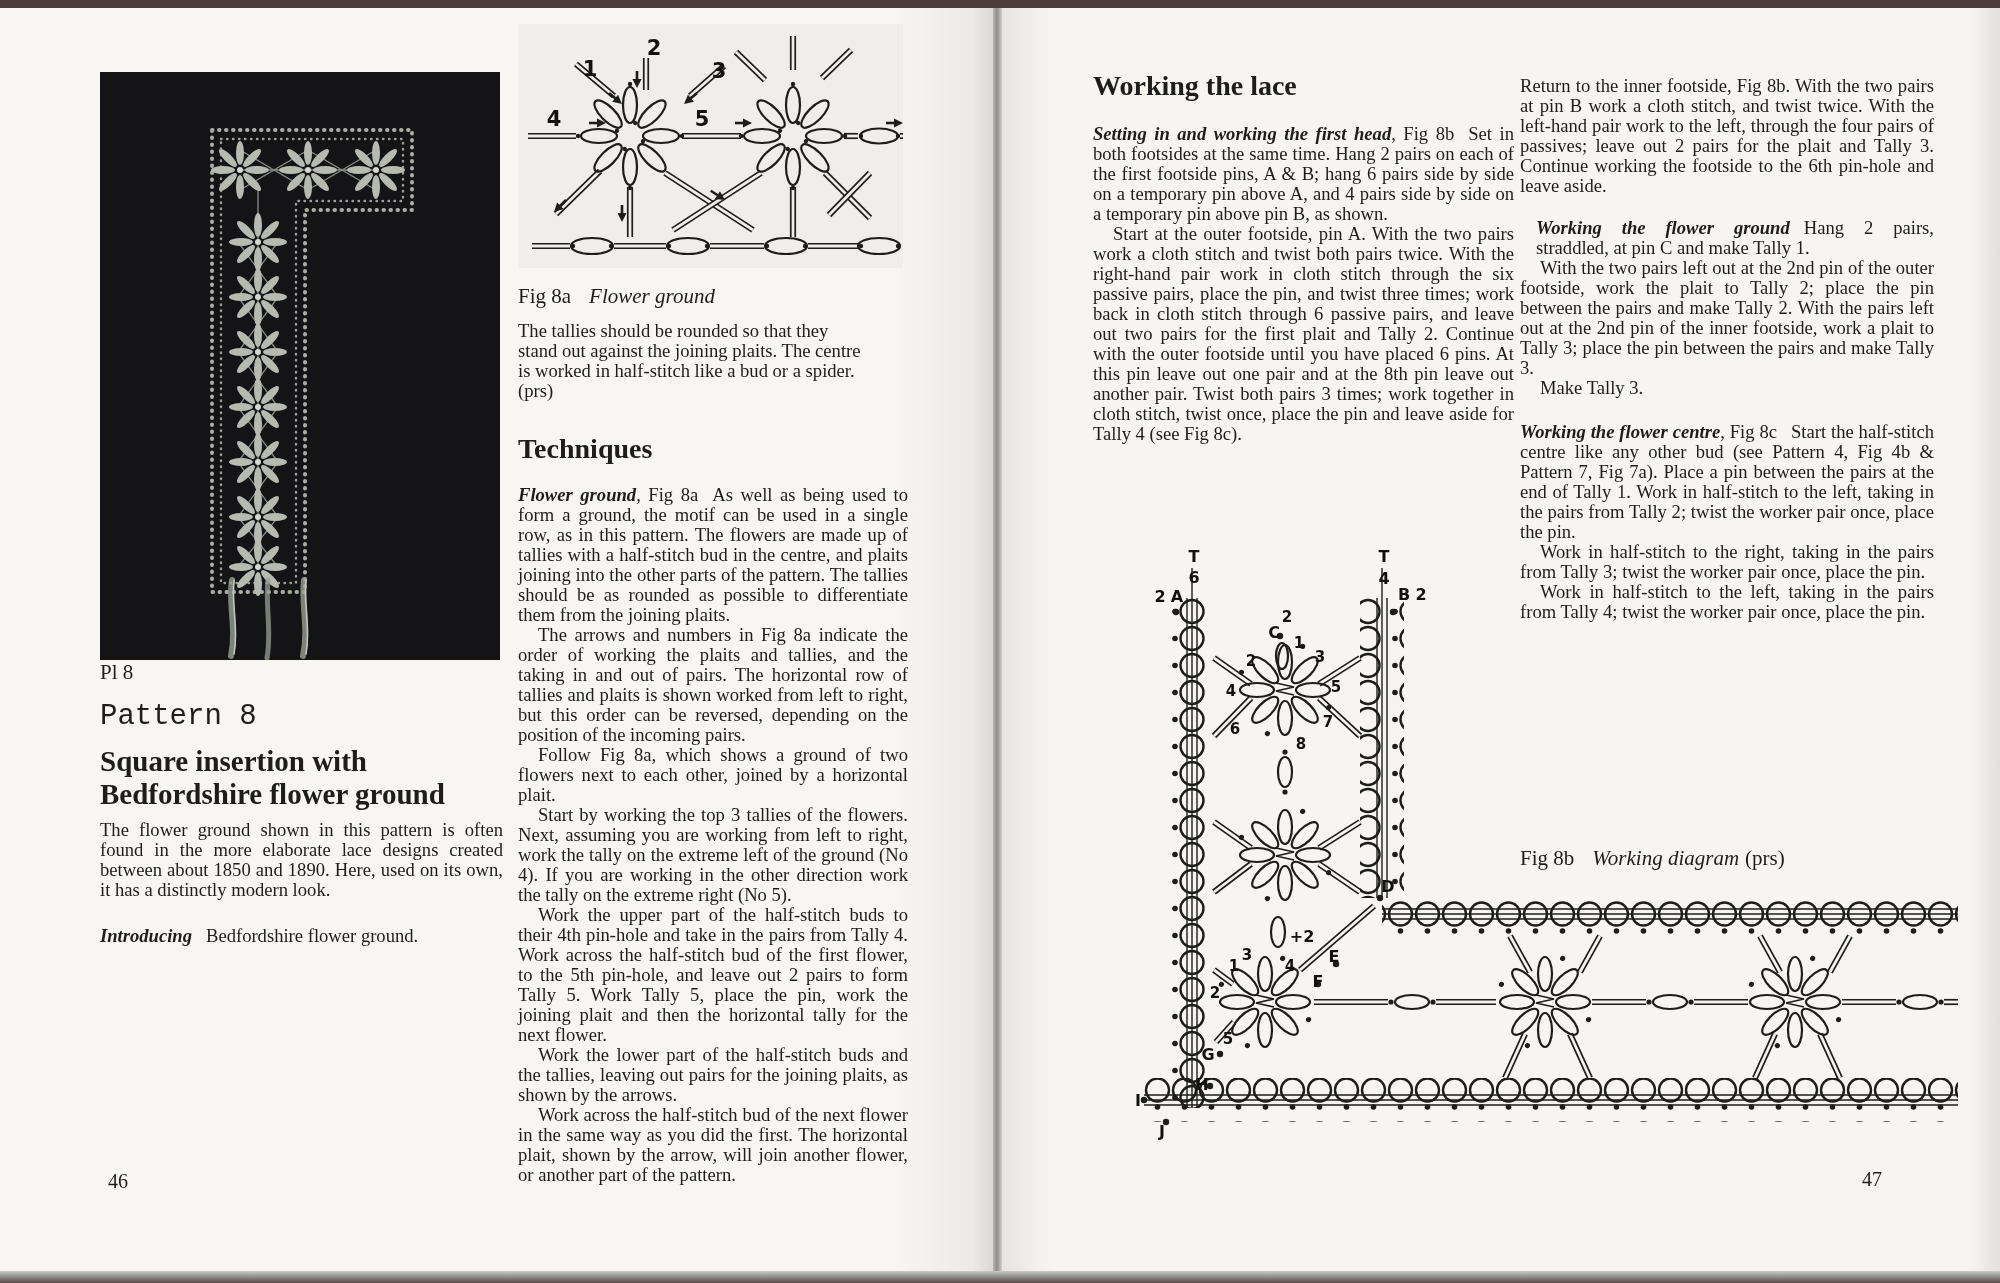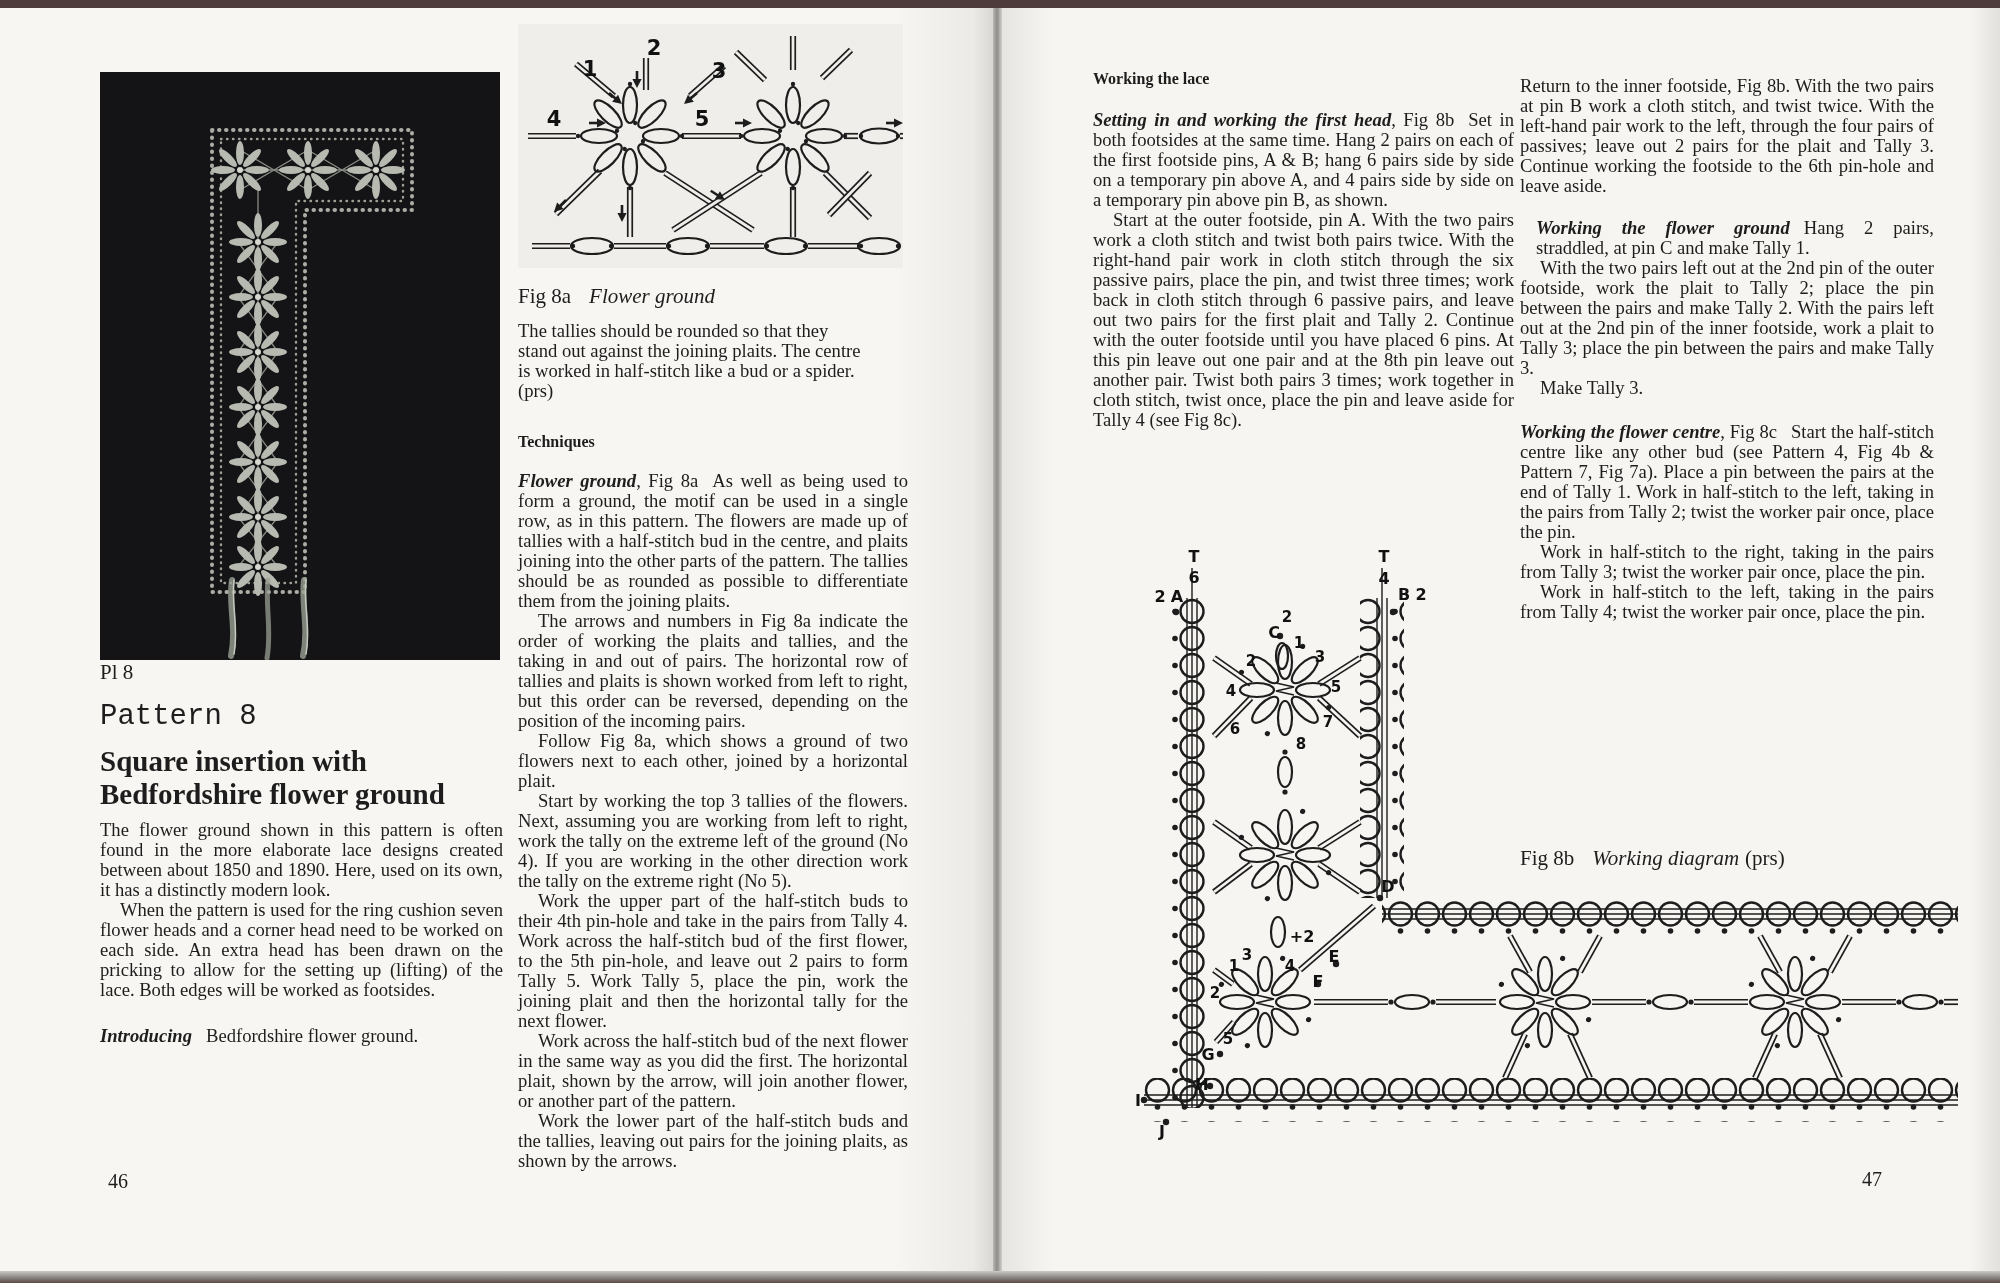--- a/index.html
+++ b/index.html
@@ -14,21 +14,21 @@
        background:linear-gradient(to right,#b9b7b3,#8e8c88 45%,#d2d0cc);}
   .page-right{left:1002px;width:998px;background:linear-gradient(to right,#e7e5e1 0%,#f6f5f1 5%,#f6f5f1 97%,#e2e0dc 100%);}
   .abs{position:absolute;}
   p{margin:0;font-size:18.6px;line-height:20px;text-align:justify;}
   p.ind{text-indent:20px;}
   .runin{font-weight:bold;font-style:italic;}
   .runin-ref{font-style:normal;font-weight:normal;}
   .runin-gap{display:inline-block;width:14px;}
   .h-big{font-size:29px;line-height:34px;}
   .h-bold{font-size:29px;line-height:33px;font-weight:bold;}
-  .h-sec{font-size:16px;font-weight:bold;}
+  .h-sec{font-size:28px;font-weight:bold;}
   .caption{font-size:21px;}
   .caption .cap-title{font-style:italic;margin-left:18px;}
   .caption .cap-suffix{margin-left:6px;}
   .pageno{font-size:20px;}
   .photo-wrap{background:#141416;}
   .note p{text-align:left;}
   
   .dbl{stroke:#1d1d1d;stroke-width:6.2;fill:none;stroke-linecap:butt;}
   #fig8a-svg .dbl-in{stroke:#efeeea;stroke-width:2.8;fill:none;}
   #fig8b-svg .dbl-in{stroke:#f5f4f0;stroke-width:2.8;fill:none;}
@@ -98,21 +98,20 @@
   <div class="abs caption" style="left:100px;top:652px;width:392px;text-align:left;">Pl 8</div>
 
   <div class="abs h-big" style="left:100px;top:692px;font-family:Liberation Mono, monospace;">Pattern 8</div>
   <div class="abs h-bold" style="left:100px;top:737px;width:420px;">
     <div>Square insertion with</div>
     <div>Bedfordshire flower ground</div>
   </div>
 
   <div class="abs" style="left:100px;top:812px;width:403px;">
     <p>The flower ground shown in this pattern is often found in the more elaborate lace designs created between about 1850 and 1890. Here, used on its own, it has a distinctly modern look.</p>
-    <p class="ind">When the pattern is used for the ring cushion seven flower heads and a corner head need to be worked on each side. An extra head has been drawn on the pricking to allow for the setting up (lifting) of the lace. Both edges will be worked as footsides.</p>
     <p style="margin-top:26px;"><span class="runin">Introducing</span><span class="runin-gap"></span><span>Bedfordshire flower ground.</span></p>
   </div>
 
   <div class="abs pageno" style="left:108px;top:1162px;">46</div>
 
   <div class="abs" style="left:518px;top:16px;width:390px;">
     <svg id="fig8a-svg" width="385" height="244" viewBox="0 0 385 244">
       <defs>
         <g id="flowerA">
           <ellipse transform="rotate(0) translate(31,0)" class="tal" rx="18" ry="7"></ellipse>
@@ -229,22 +228,22 @@
     </div>
 
     <div class="h-sec" style="margin-top:32px;">Techniques</div>
 
     <div style="margin-top:20px;">
       <p><span class="runin">Flower ground</span><span class="runin runin-ref">, Fig 8a</span><span class="runin-gap"></span><span>As well as being used to form a ground, the motif can be used in a single row, as in this pattern. The flowers are made up of tallies with a half-stitch bud in the centre, and plaits joining into the other parts of the pattern. The tallies should be as rounded as possible to differentiate them from the joining plaits.</span></p>
       <p class="ind">The arrows and numbers in Fig 8a indicate the order of working the plaits and tallies, and the taking in and out of pairs. The horizontal row of tallies and plaits is shown worked from left to right, but this order can be reversed, depending on the position of the incoming pairs.</p>
       <p class="ind">Follow Fig 8a, which shows a ground of two flowers next to each other, joined by a horizontal plait.</p>
       <p class="ind">Start by working the top 3 tallies of the flowers. Next, assuming you are working from left to right, work the tally on the extreme left of the ground (No 4). If you are working in the other direction work the tally on the extreme right (No 5).</p>
       <p class="ind">Work the upper part of the half-stitch buds to their 4th pin-hole and take in the pairs from Tally 4. Work across the half-stitch bud of the first flower, to the 5th pin-hole, and leave out 2 pairs to form Tally 5. Work Tally 5, place the pin, work the joining plait and then the horizontal tally for the next flower.</p>
+      <p class="ind">Work the lower part of the half-stitch buds and the tallies, leaving out pairs for the joining plaits, as shown by the arrows.</p>
       <p class="ind">Work across the half-stitch bud of the next flower in the same way as you did the first. The horizontal plait, shown by the arrow, will join another flower, or another part of the pattern.</p>
-      <p class="ind">Work the lower part of the half-stitch buds and the tallies, leaving out pairs for the joining plaits, as shown by the arrows.</p>
     </div>
   </div>
 </div>
 
 <div class="page page-right">
 
   <div class="abs" style="left:91px;top:62px;width:421px;">
     <div class="h-sec">Working the lace</div>
     <div style="margin-top:22px;">
       <p><span class="runin">Setting in and working the first head</span><span class="runin runin-ref">, Fig 8b</span><span class="runin-gap"></span><span>Set in both footsides at the same time. Hang 2 pairs on each of the first footside pins, A &amp; B; hang 6 pairs side by side on a temporary pin above A, and 4 pairs side by side on a temporary pin above pin B, as shown.</span></p>

